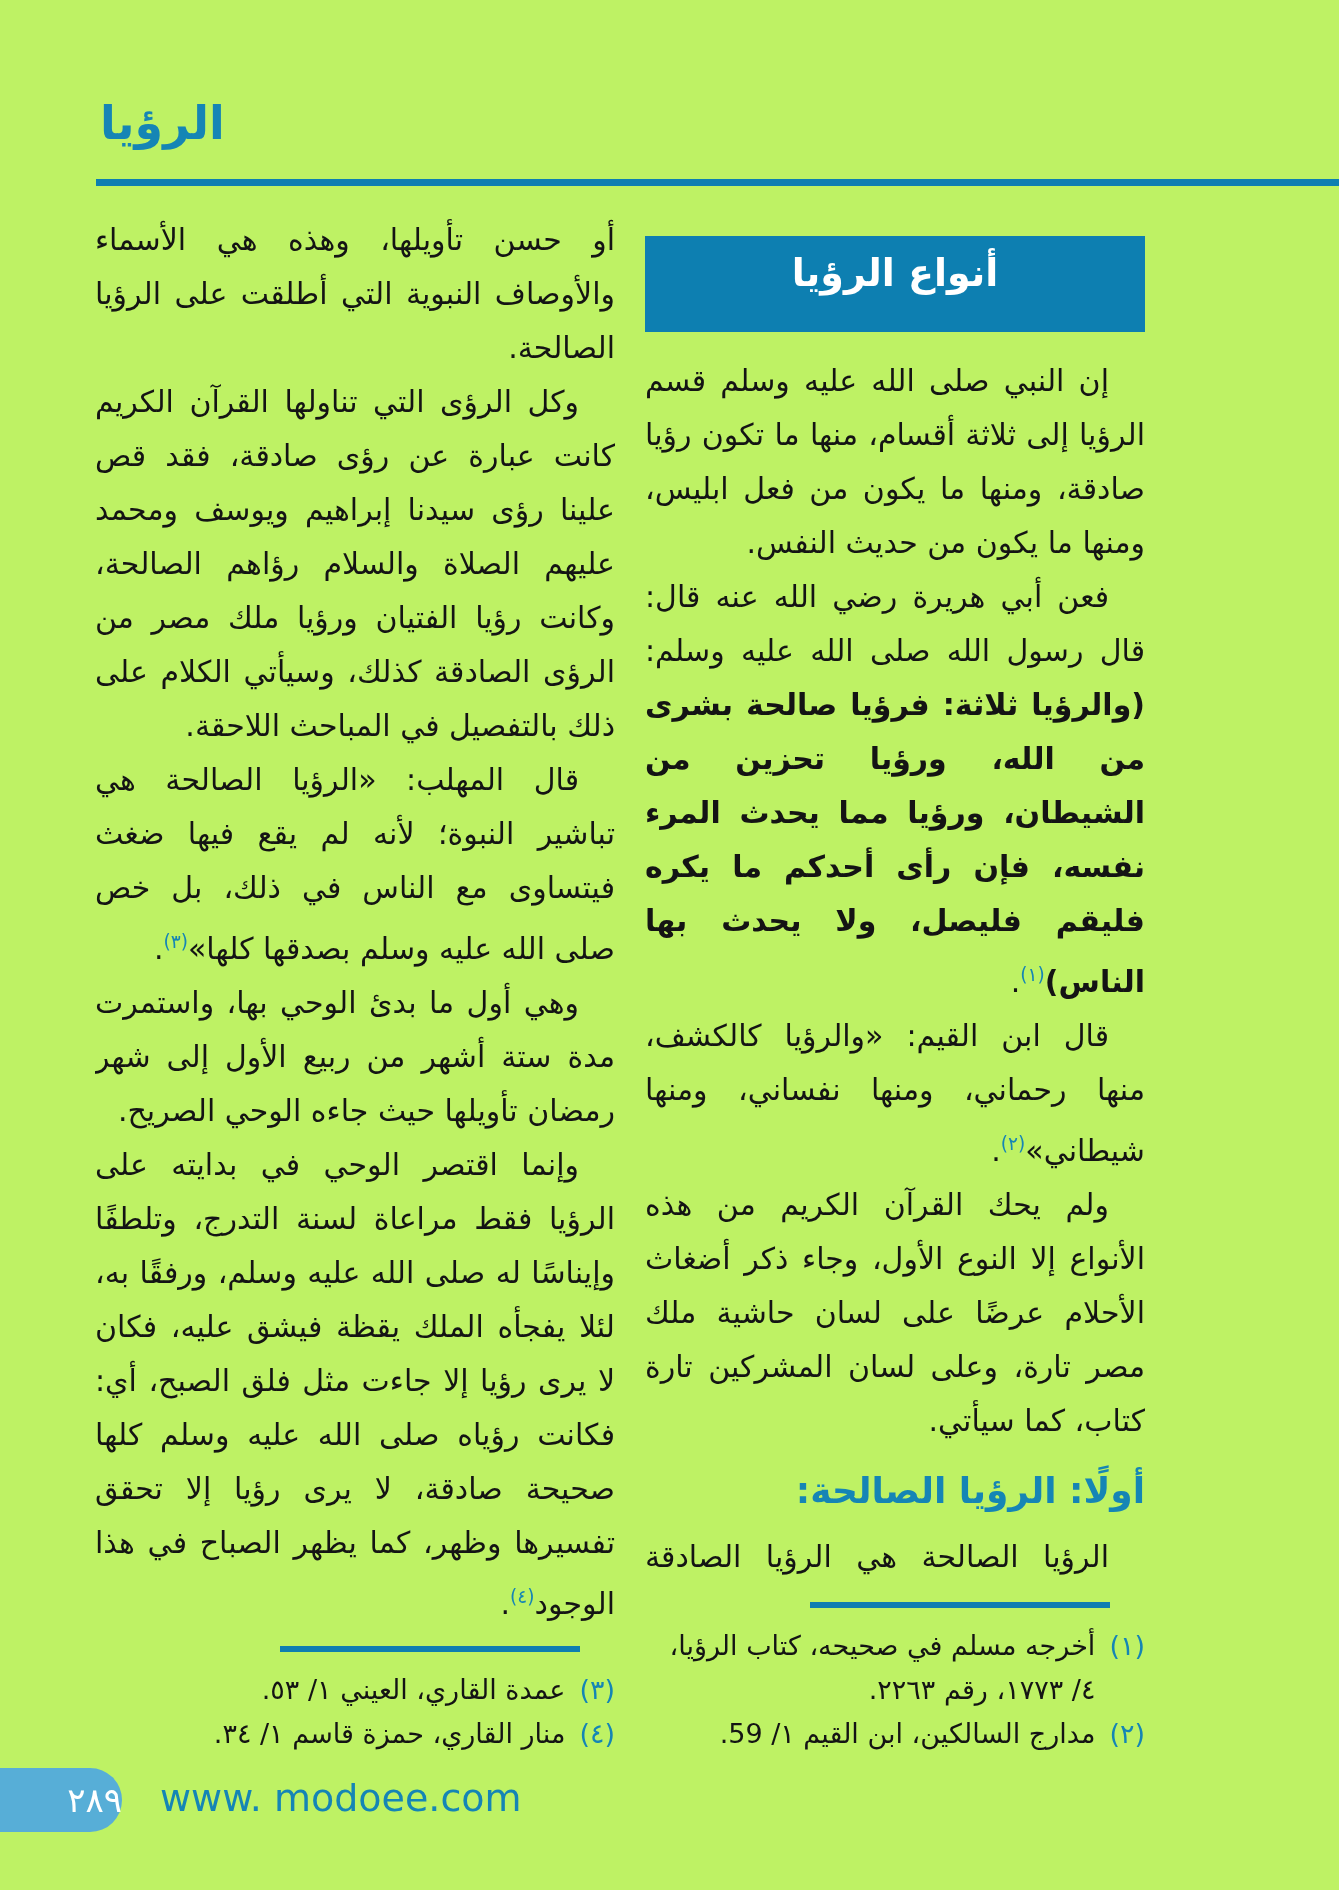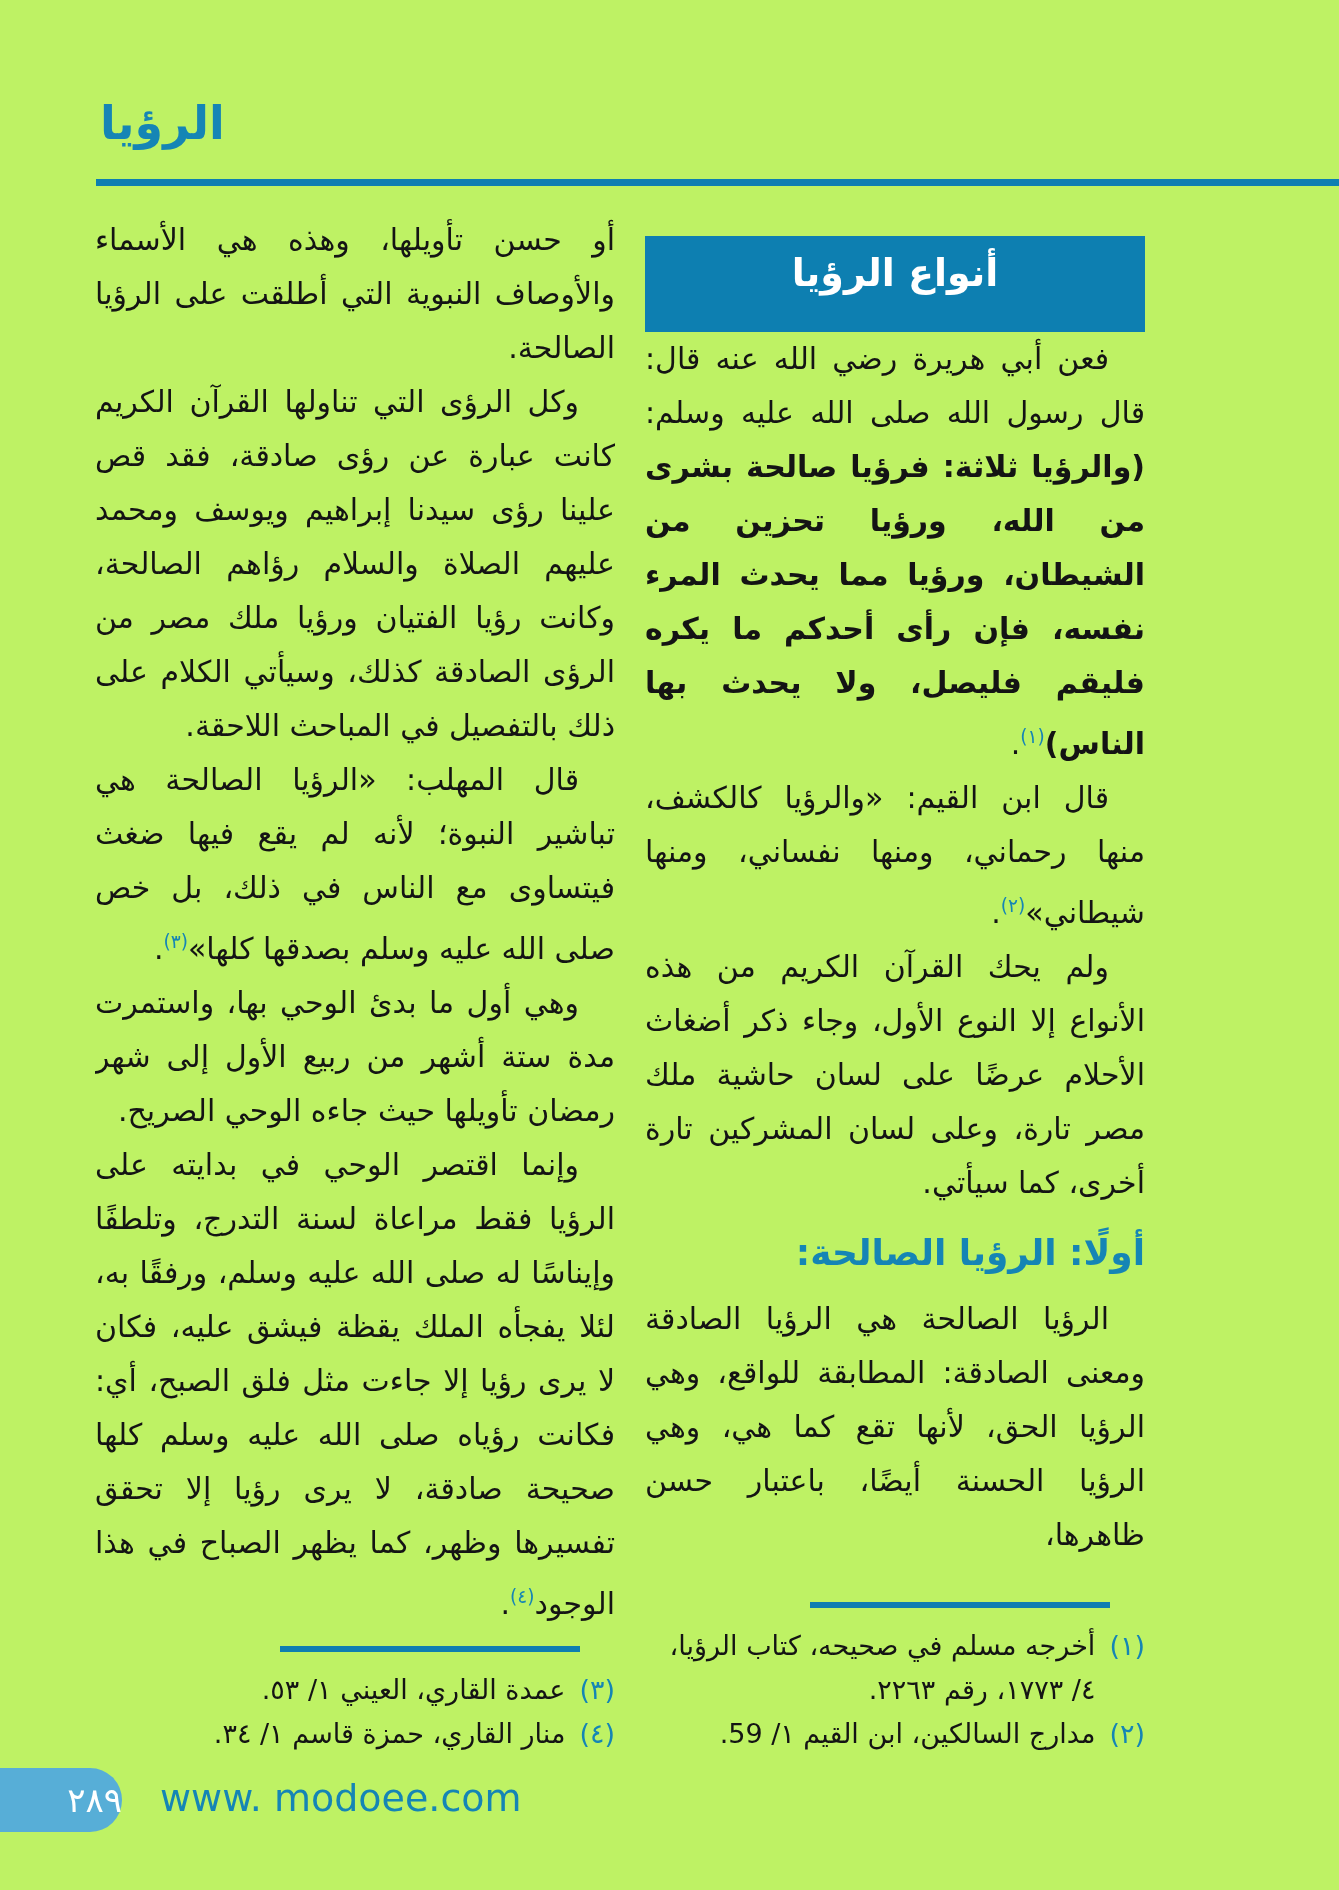--- a/index.html
+++ b/index.html
@@ -48,20 +48,21 @@
   .col p.indent { text-indent: 36px; }
 
   .banner {
     height: 96px;
     background: #0d7fb1;
     color: #ffffff;
     text-align: center;
     line-height: 74px;
     font-size: 38px;
     font-weight: 700;
+    margin-bottom: 22px;
   }
 
   .sub-heading {
     margin: 16px 0 12px 0;
     color: #1585b5;
     font-size: 36px;
     font-weight: 700;
   }
 
   b.quote-bold { font-weight: 700; }
@@ -122,26 +123,27 @@
 <div class="page">
 
   <div class="chapter-title">الرؤيا</div>
   <div class="header-rule"></div>
 
   <section class="col right-col">
     <div class="banner">
       <span>أنواع الرؤيا</span>
     </div>
 
+    <p class="indent">إن النبي صلى الله عليه وسلم قسم الرؤيا إلى ثلاثة أقسام، منها ما تكون رؤيا صادقة، ومنها ما يكون من فعل ابليس، ومنها ما يكون من حديث النفس.</p>
 
     <p class="indent"><span>فعن أبي هريرة رضي الله عنه قال: قال رسول الله صلى الله عليه وسلم: </span><b class="quote-bold">(والرؤيا ثلاثة: فرؤيا صالحة بشرى من الله، ورؤيا تحزين من الشيطان، ورؤيا مما يحدث المرء نفسه، فإن رأى أحدكم ما يكره فليقم فليصل، ولا يحدث بها الناس)</b><span class="fn-ref">(١)</span><span>.</span></p>
 
     <p class="indent"><span>قال ابن القيم: </span><span>«والرؤيا كالكشف، منها رحماني، ومنها نفساني، ومنها شيطاني»</span><span class="fn-ref">(٢)</span><span>.</span></p>
 
-    <p class="indent">ولم يحك القرآن الكريم من هذه الأنواع إلا النوع الأول، وجاء ذكر أضغاث الأحلام عرضًا على لسان حاشية ملك مصر تارة، وعلى لسان المشركين تارة أخرى، كما سيأتي.</p>
+    <p class="indent">ولم يحك القرآن الكريم من هذه الأنواع إلا النوع الأول، وجاء ذكر أضغاث الأحلام عرضًا على لسان حاشية ملك مصر تارة، وعلى لسان المشركين تارة كتاب، كما سيأتي.</p>
 
     <h2 class="sub-heading">أولًا: الرؤيا الصالحة:</h2>
 
     <p class="indent">الرؤيا الصالحة هي الرؤيا الصادقة ومعنى الصادقة: المطابقة للواقع، وهي الرؤيا الحق، لأنها تقع كما هي، وهي الرؤيا الحسنة أيضًا، باعتبار حسن ظاهرها،</p>
   </section>
 
   <section class="col left-col">
     <p>أو حسن تأويلها، وهذه هي الأسماء والأوصاف النبوية التي أطلقت على الرؤيا الصالحة.</p>
 
     <p class="indent">وكل الرؤى التي تناولها القرآن الكريم كانت عبارة عن رؤى صادقة، فقد قص علينا رؤى سيدنا إبراهيم ويوسف ومحمد عليهم الصلاة والسلام رؤاهم الصالحة، وكانت رؤيا الفتيان ورؤيا ملك مصر من الرؤى الصادقة كذلك، وسيأتي الكلام على ذلك بالتفصيل في المباحث اللاحقة.</p>

